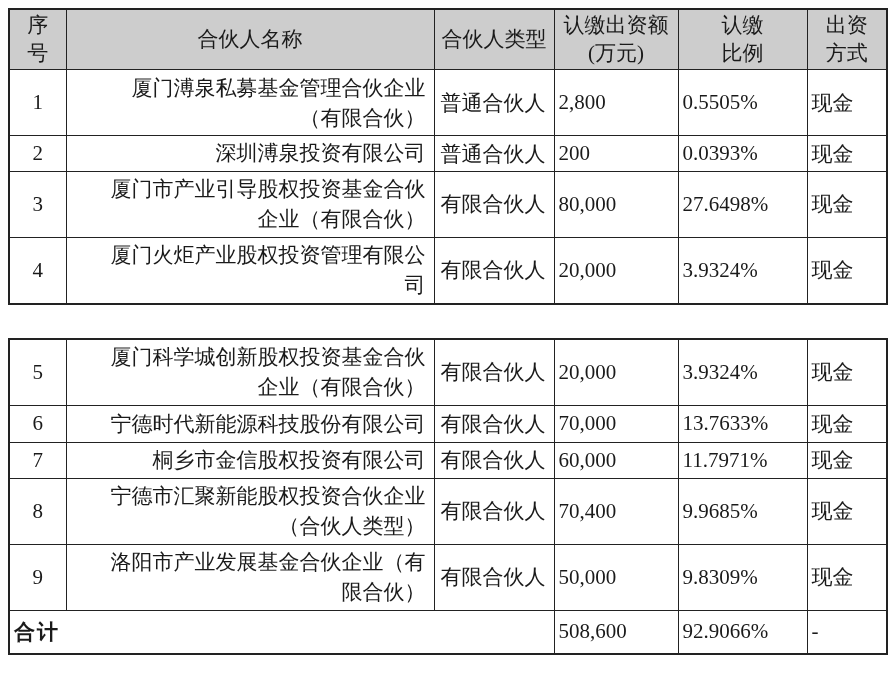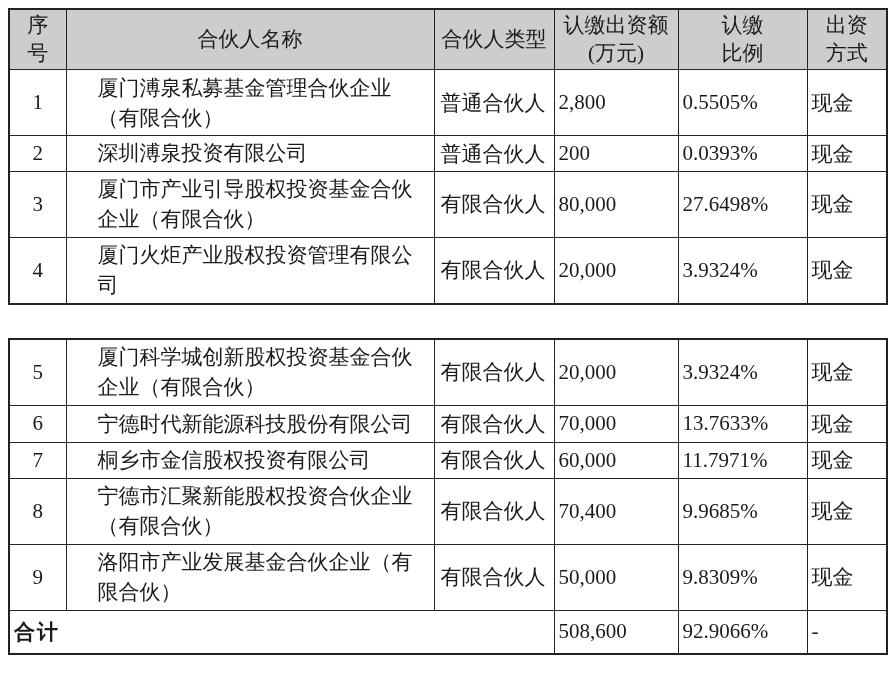--- a/index.html
+++ b/index.html
@@ -38,21 +38,21 @@
     overflow: hidden;
   }
   th {
     background: #cdcdcd;
     text-align: center;
     white-space: pre-line;
     line-height: 1.32;
     font-weight: normal;
   }
   td.no     { text-align: center; }
-  td.name   { text-align: left; padding-left: 31px; padding-right: 8px; line-height: 1.45; }
+  td.name   { text-align: right; padding-left: 31px; padding-right: 8px; line-height: 1.45; }
   td.type   { text-align: left; padding-left: 6px; }
   td.amount { text-align: left; padding-right: 13px; }
   td.ratio  { text-align: left; padding-right: 10px; }
   td.method { text-align: left; }
   td.total-label { text-align: left; font-weight: bold; letter-spacing: 2px; }
   td.bold   { font-weight: normal; }
   tr.h-header { height: 57px; }
   tr.h-66 { height: 66px; }
   tr.h-65 { height: 65px; }
   tr.h-64 { height: 64px; }
@@ -155,21 +155,21 @@
     <tr class="h-36">
       <td class="no">7</td>
       <td class="name">桐乡市金信股权投资有限公司</td>
       <td class="type">有限合伙人</td>
       <td class="amount">60,000</td>
       <td class="ratio">11.7971%</td>
       <td class="method">现金</td>
     </tr>
     <tr class="h-64">
       <td class="no">8</td>
-      <td class="name">宁德市汇聚新能股权投资合伙企业（有限合伙）</td>
+      <td class="name">宁德市汇聚新能股权投资合伙企业（合伙人类型）</td>
       <td class="type">有限合伙人</td>
       <td class="amount">70,400</td>
       <td class="ratio">9.9685%</td>
       <td class="method">现金</td>
     </tr>
     <tr class="h-65">
       <td class="no">9</td>
       <td class="name">洛阳市产业发展基金合伙企业（有限合伙）</td>
       <td class="type">有限合伙人</td>
       <td class="amount">50,000</td>

